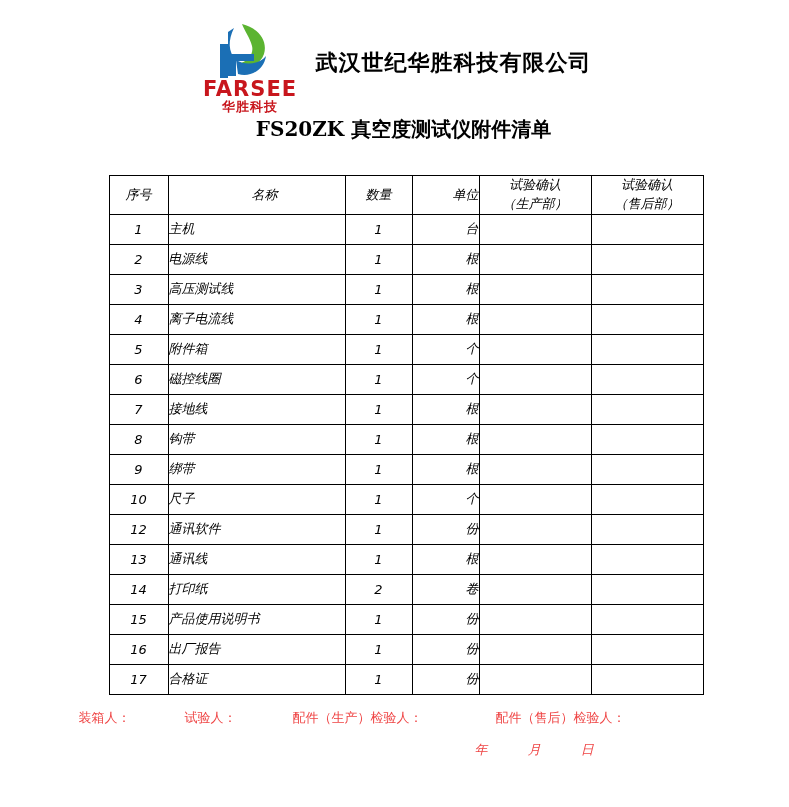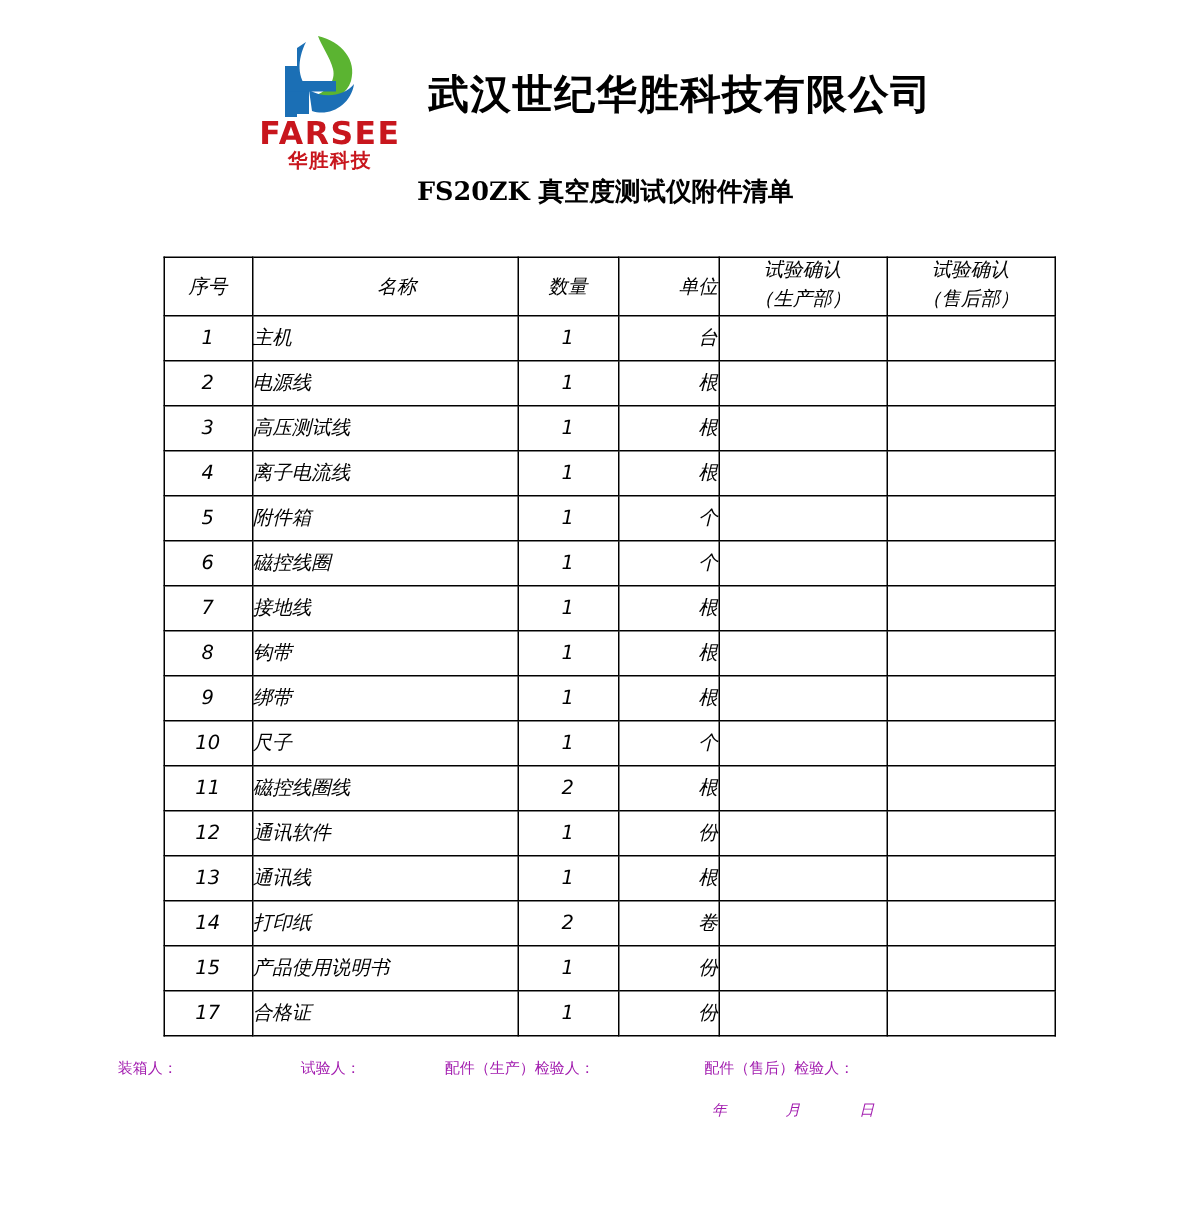--- a/index.html
+++ b/index.html
@@ -39,30 +39,30 @@
     width: 104px;
     height: 96px;
     position: relative;
     margin-right: 14px;
     flex: none;
   }
   .logo svg { display: block; }
 
   .company-name {
     font-family: "DejaVu Sans", sans-serif;
-    font-size: 27px;
+    font-size: 22px;
     font-weight: bold;
     letter-spacing: 1px;
     color: #000;
     white-space: nowrap;
     padding-bottom: 6px;
   }
   .doc-title {
     font-family: "DejaVu Serif", serif;
-    font-size: 17px;
+    font-size: 20px;
     font-weight: bold;
     color: #000;
     margin-top: 2px;
     margin-left: 18px;
     white-space: nowrap;
   }
 
   
   .table-wrap {
     margin: 32px auto 0 auto;
@@ -99,31 +99,31 @@
   .col-cfm1 { width: 111px; }
   .col-cfm2 { width: 111px; }
 
   tbody td { vertical-align: middle; }
 
   
   .footer {
     margin: 14px auto 0 auto;
     width: 640px;
     font-family: "DejaVu Sans", sans-serif;
-    font-size: 10px;
-    color: #a21caf;
+    font-size: 13px;
+    color: #ef4444;
   }
   .footer-line1 {
     display: flex;
     align-items: baseline;
     white-space: nowrap;
   }
   .footer-line1 span { display: inline-block; }
   .f-pack   { margin-left: 4px; }
-  .f-test   { margin-left: 82px; }
+  .f-test   { margin-left: 54px; }
   .f-prod   { margin-left: 56px; }
   .f-after  { margin-left: 73px; }
 
   .footer-line2 {
     margin-top: 14px;
     padding-left: 400px;
     white-space: nowrap;
     letter-spacing: 1px;
     font-style: italic;
   }
@@ -253,28 +253,20 @@
         </tr>
         <tr>
           <td class="col-no">10</td>
           <td class="col-name">尺子</td>
           <td class="col-qty">1</td>
           <td class="col-unit">个</td>
           <td class="col-cfm1"></td>
           <td class="col-cfm2"></td>
         </tr>
         <tr>
-          <td class="col-no">11</td>
-          <td class="col-name">磁控线圈线</td>
-          <td class="col-qty">2</td>
-          <td class="col-unit">根</td>
-          <td class="col-cfm1"></td>
-          <td class="col-cfm2"></td>
-        </tr>
-        <tr>
           <td class="col-no">12</td>
           <td class="col-name">通讯软件</td>
           <td class="col-qty">1</td>
           <td class="col-unit">份</td>
           <td class="col-cfm1"></td>
           <td class="col-cfm2"></td>
         </tr>
         <tr>
           <td class="col-no">13</td>
           <td class="col-name">通讯线</td>
@@ -287,20 +279,28 @@
           <td class="col-no">14</td>
           <td class="col-name">打印纸</td>
           <td class="col-qty">2</td>
           <td class="col-unit">卷</td>
           <td class="col-cfm1"></td>
           <td class="col-cfm2"></td>
         </tr>
         <tr>
           <td class="col-no">15</td>
           <td class="col-name">产品使用说明书</td>
+          <td class="col-qty">1</td>
+          <td class="col-unit">份</td>
+          <td class="col-cfm1"></td>
+          <td class="col-cfm2"></td>
+        </tr>
+        <tr>
+          <td class="col-no">16</td>
+          <td class="col-name">出厂报告</td>
           <td class="col-qty">1</td>
           <td class="col-unit">份</td>
           <td class="col-cfm1"></td>
           <td class="col-cfm2"></td>
         </tr>
         <tr>
           <td class="col-no">17</td>
           <td class="col-name">合格证</td>
           <td class="col-qty">1</td>
           <td class="col-unit">份</td>

